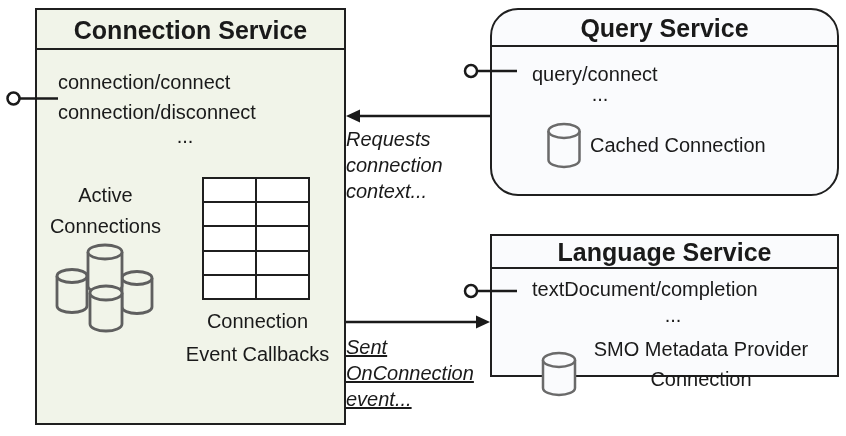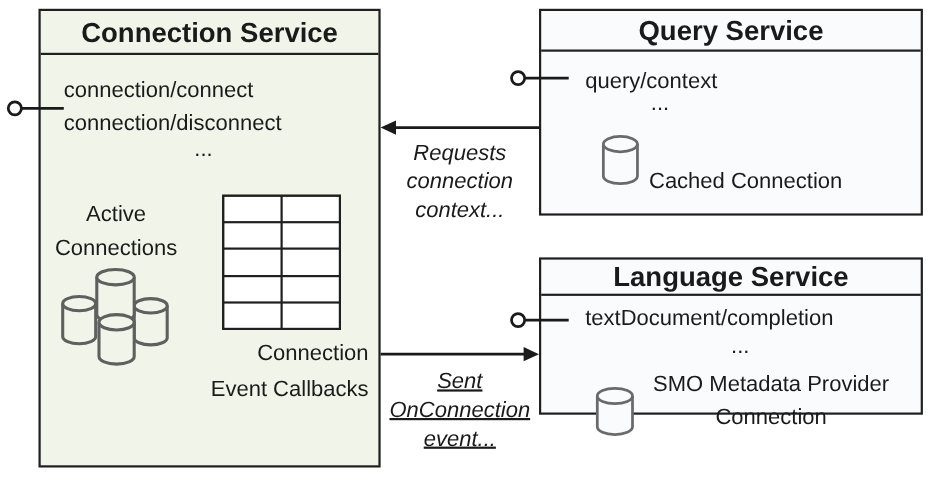--- a/index.html
+++ b/index.html
@@ -2,34 +2,34 @@
 <html><head>
 <meta charset="utf-8">
 <style>
   html,body{margin:0;padding:0;background:#ffffff;}
   .canvas{
     position:relative;width:846px;height:436px;background:#ffffff;
     font-family:"Liberation Sans",sans-serif;color:#1a1a1a;overflow:hidden;
   }
   .box{position:absolute;border:2.5px solid #1f1f1f;box-sizing:border-box;}
   .box-conn{left:35px;top:8px;width:311px;height:417px;background:#f1f4e9;}
-  .box-query{left:490px;top:8px;width:349px;height:188px;background:#fafbfd;}
+  .box-query{left:490px;top:8px;width:349px;height:188px;background:#fafbfd;border-radius:28px;}
   .box-lang{left:490px;top:234px;width:349px;height:143px;background:#fafbfd;}
   .box-header{
     width:100%;box-sizing:border-box;border-bottom:2px solid #1f1f1f;
     text-align:center;font-weight:bold;font-size:25px;
   }
   .hdr-conn{height:40px;line-height:40px;}
   .hdr-query{height:37px;line-height:37px;}
   .hdr-lang{height:33px;line-height:33px;}
   .txt{position:absolute;font-size:20px;line-height:30px;white-space:nowrap;}
   .txt-wrap{white-space:normal;text-align:center;}
   .txt-italic{
     font-style:italic;font-size:20px;line-height:26px;
-    white-space:normal;text-align:center;
+    white-space:normal;text-align:left;
   }
   .overlay{position:absolute;left:0;top:0;pointer-events:none;}
   .cb-table{
     position:absolute;left:202px;top:177px;width:108px;height:123px;
     box-sizing:border-box;border:2px solid #1f1f1f;background:#1f1f1f;
     display:grid;grid-template-columns:1fr 1fr;grid-template-rows:repeat(5,1fr);gap:2px;
   }
   .cb-cell{background:#ffffff;}
 </style>
 </head>
@@ -46,38 +46,38 @@
   </div>
 
   <div class="box box-lang">
     <div class="box-header hdr-lang">Language Service</div>
   </div>
 
   <div class="txt" style="left:58px;top:67px;">connection/connect</div>
   <div class="txt" style="left:58px;top:97px;">connection/disconnect</div>
   <div class="txt txt-wrap" style="left:120px;top:121px;width:130px;">...</div>
   <div class="txt txt-wrap" style="left:28px;top:180px;width:155px;line-height:31px;">Active Connections</div>
-  <div class="txt txt-wrap" style="left:180px;top:305px;width:155px;line-height:33px;text-align:right;">Connection Event Callbacks</div>
+  <div class="txt txt-wrap" style="left:180px;top:305px;width:155px;line-height:33px;">Connection Event Callbacks</div>
 
   <div class="cb-table">
     <div class="cb-cell"></div>
     <div class="cb-cell"></div>
     <div class="cb-cell"></div>
     <div class="cb-cell"></div>
     <div class="cb-cell"></div>
     <div class="cb-cell"></div>
     <div class="cb-cell"></div>
     <div class="cb-cell"></div>
     <div class="cb-cell"></div>
     <div class="cb-cell"></div>
   </div>
 
-  <div class="txt" style="left:532px;top:59px;">query/context</div>
+  <div class="txt" style="left:532px;top:59px;">query/connect</div>
   <div class="txt txt-wrap" style="left:560px;top:79px;width:80px;">...</div>
-  <div class="txt" style="left:590px;top:130px;margin-top:20px;">Cached Connection</div>
+  <div class="txt" style="left:590px;top:130px;">Cached Connection</div>
 
   <div class="txt" style="left:532px;top:274px;">textDocument/completion</div>
   <div class="txt txt-wrap" style="left:628px;top:300px;width:90px;">...</div>
   <div class="txt txt-wrap" style="left:585px;top:334px;width:232px;">SMO Metadata Provider Connection</div>
 
   <div class="txt txt-italic" style="position:absolute;left:346px;top:126px;width:144px;">Requests connection context...</div>
   <div class="txt txt-italic" style="position:absolute;left:346px;top:334px;width:144px;text-decoration:underline;">Sent OnConnection event...</div>
 
   <svg class="overlay" width="846" height="436" viewBox="0 0 846 436">
 

